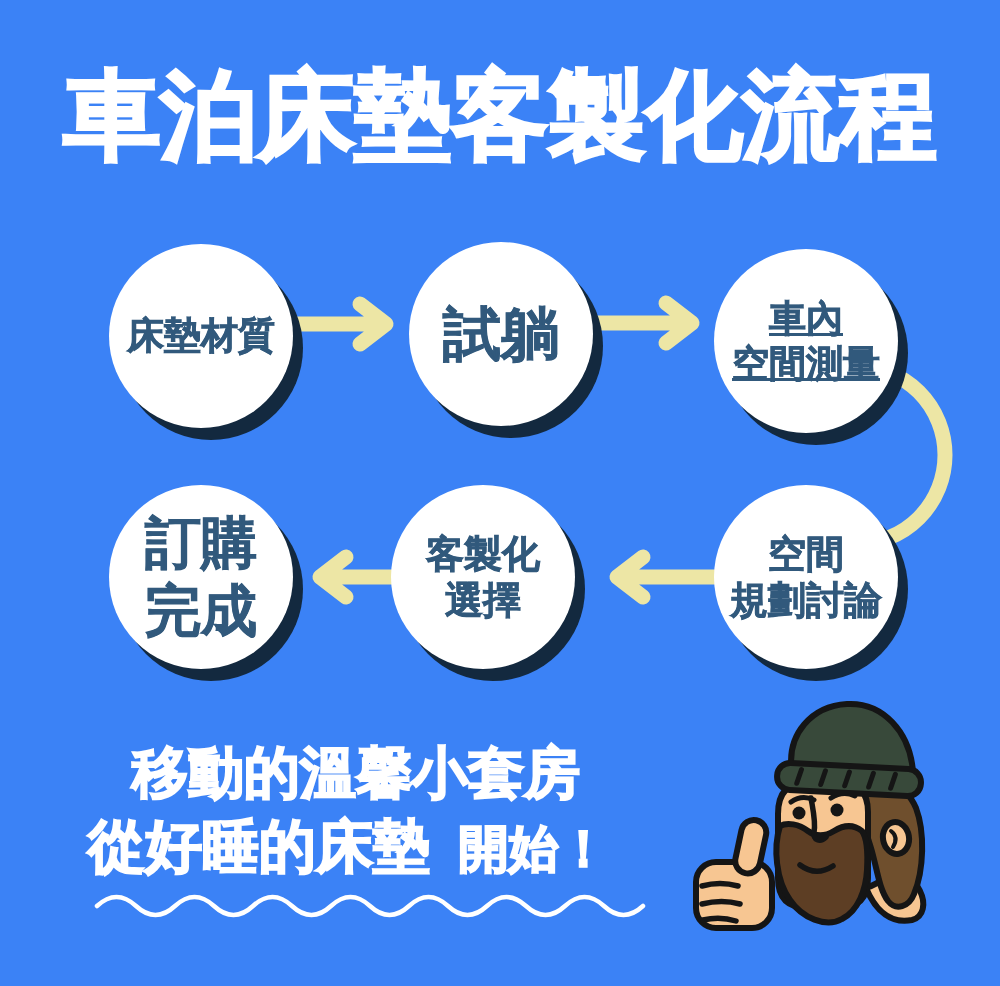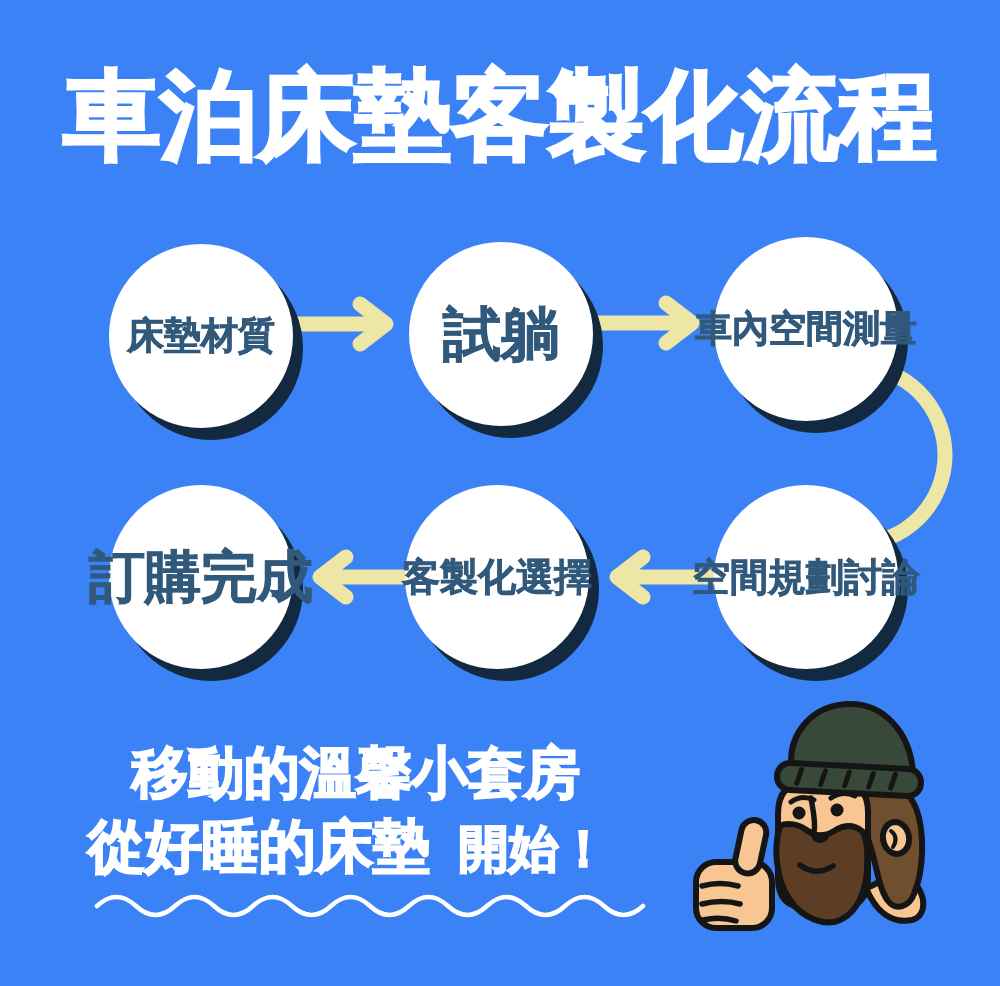--- a/index.html
+++ b/index.html
@@ -11,30 +11,30 @@
   svg{position:absolute;display:block;}
   .flow-lines{left:0;top:0;width:1000px;height:986px;}
   .page-title{
     position:absolute;left:0;top:58px;width:1000px;margin:0;
     text-align:center;color:#ffffff;font-size:97px;font-weight:900;
     line-height:1.2;letter-spacing:0px;-webkit-text-stroke:3px #ffffff;
   }
   .circle{
     position:absolute;width:184px;height:184px;border-radius:50%;
     background:#ffffff;box-shadow:10px 12px 0 #13293f;
-    display:flex;flex-direction:row;align-items:center;justify-content:center;
+    display:flex;flex-direction:column;align-items:center;justify-content:center;
     color:#31597c;font-weight:900;text-align:center;line-height:1.22;
     -webkit-text-stroke:0.8px #31597c;
   }
   .circle span{display:block;white-space:nowrap;}
   .pos-r1c1{left:109px;top:244px;}
   .pos-r1c2{left:409px;top:242px;}
-  .pos-r1c3{left:714px;top:237px;}
+  .pos-r1c3{left:714px;top:249px;text-decoration:underline;}
   .pos-r2c1{left:109px;top:485px;}
-  .pos-r2c2{left:405px;top:485px;}
+  .pos-r2c2{left:391px;top:485px;}
   .pos-r2c3{left:714px;top:485px;}
   .fs-37{font-size:37px;}
   .fs-58{font-size:58px;}
   .fs-48{font-size:56px;}
   .fs-38{font-size:38px;}
   .tagline{
     position:absolute;left:88px;top:742px;width:580px;color:#ffffff;
     font-weight:900;-webkit-text-stroke:2px #ffffff;
   }
   .tagline-line1{font-size:56px;line-height:1.1;margin:0 0 12px 44px;white-space:nowrap;}

